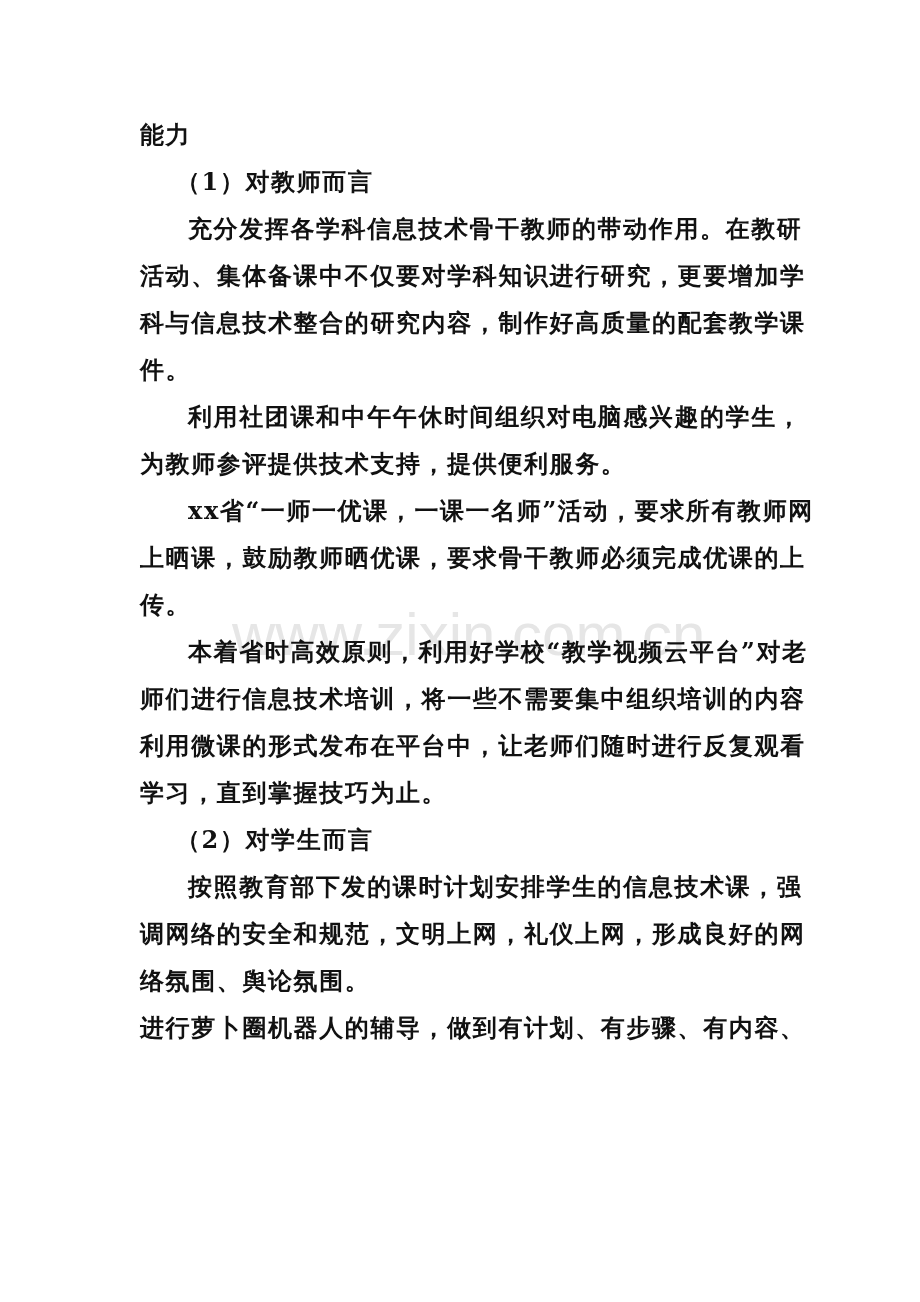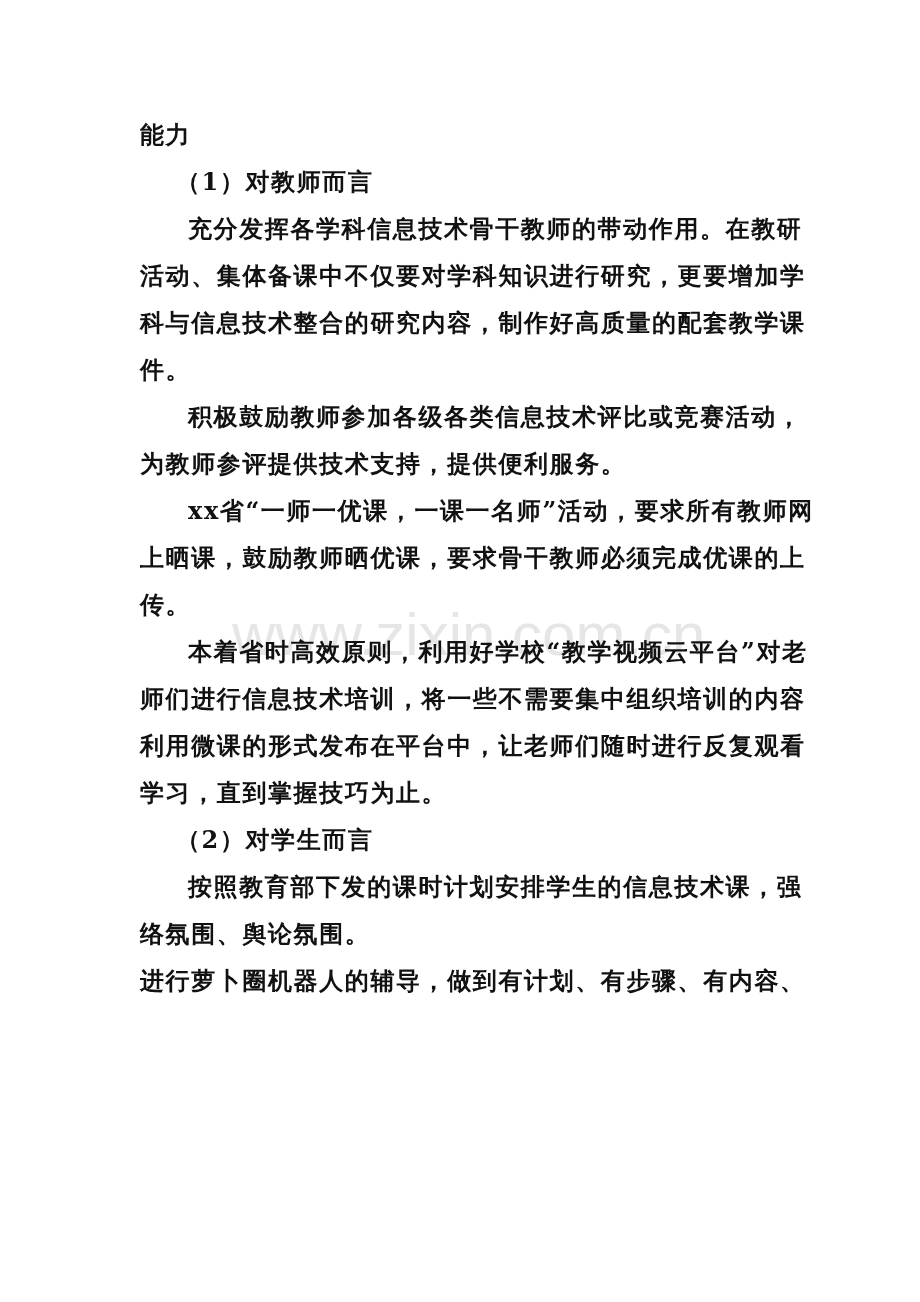--- a/index.html
+++ b/index.html
@@ -27,26 +27,27 @@
 
 <div class="watermark">www.zixin.com.cn</div>
 
 <div class="page">
   <span class="line">能力</span>
   <span class="line sub">（1）对教师而言</span>
   <span class="line indent">充分发挥各学科信息技术骨干教师的带动作用。在教研</span>
   <span class="line">活动、集体备课中不仅要对学科知识进行研究，更要增加学</span>
   <span class="line">科与信息技术整合的研究内容，制作好高质量的配套教学课</span>
   <span class="line">件。</span>
-  <span class="line indent">积极鼓励教师参加各级各类信息技术评比或竞赛活动，</span>
+  <span class="line indent">利用社团课和中午午休时间组织对电脑感兴趣的学生，</span>
   <span class="line">为教师参评提供技术支持，提供便利服务。</span>
   <span class="line indent">xx省“一师一优课，一课一名师”活动，要求所有教师网</span>
   <span class="line">上晒课，鼓励教师晒优课，要求骨干教师必须完成优课的上</span>
   <span class="line">传。</span>
   <span class="line indent">本着省时高效原则，利用好学校“教学视频云平台”对老</span>
   <span class="line">师们进行信息技术培训，将一些不需要集中组织培训的内容</span>
   <span class="line">利用微课的形式发布在平台中，让老师们随时进行反复观看</span>
   <span class="line">学习，直到掌握技巧为止。</span>
   <span class="line sub">（2）对学生而言</span>
   <span class="line indent">按照教育部下发的课时计划安排学生的信息技术课，强</span>
+  <span class="line">调网络的安全和规范，文明上网，礼仪上网，形成良好的网</span>
   <span class="line">络氛围、舆论氛围。</span>
   <span class="line">进行萝卜圈机器人的辅导，做到有计划、有步骤、有内容、</span>
 </div>
 
 </body></html>

